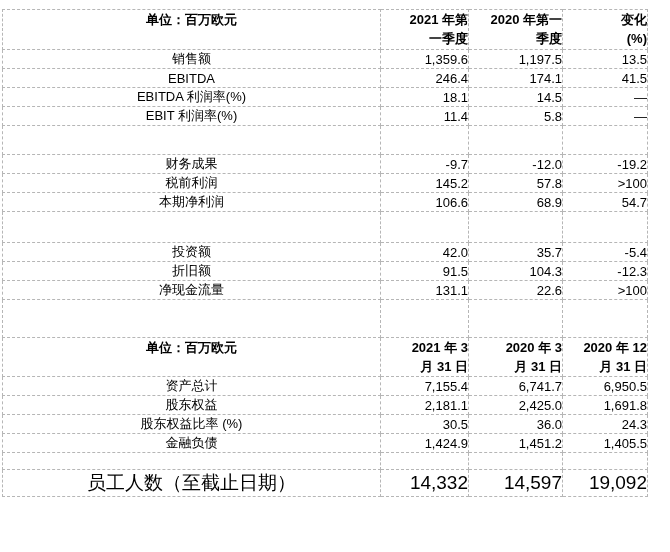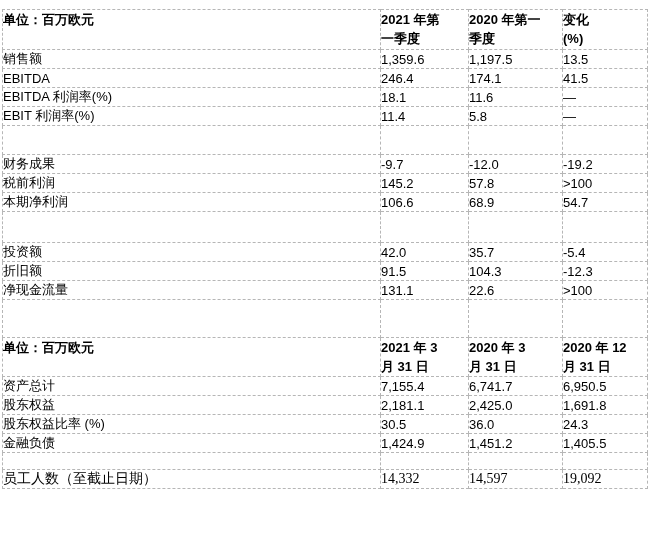--- a/index.html
+++ b/index.html
@@ -17,33 +17,33 @@
     margin: 9px 0 0 2px;
     font-family: "Liberation Sans", "DejaVu Sans", sans-serif;
     font-size: 13px;
     color: #000000;
   }
   table.fin td {
     border: 1px dashed #b6b6b6;
     padding: 0;
     overflow: hidden;
   }
-  .lbl  { text-align: left;  padding-left: 8px; vertical-align: middle; }
-  .num  { text-align: left; padding-right: 8px; vertical-align: middle; }
+  .lbl  { text-align: center;  padding-left: 8px; vertical-align: middle; }
+  .num  { text-align: right; padding-right: 8px; vertical-align: middle; }
   .c4   { padding-right: 5px; }
   .bold { font-weight: bold; }
   .pre  { white-space: pre-line; line-height: 19px; vertical-align: top; padding-top: 1px; }
   tr.hdr  { height: 40px; }
   tr.hdr2 { height: 38px; }
   tr.r    { height: 19px; margin-top: 36px; }
   tr.sp-a { height: 29px; }
   tr.sp-b { height: 31px; }
   tr.sp-c { height: 38px; }
   tr.sp-d { height: 17px; }
-  tr.emp  { height: 18px; font-size: 14px; font-family: Liberation Serif, serif; }
+  tr.emp  { height: 18px; font-size: 19px; }
 </style>
 </head>
 <body>
 
 <table class="fin">
   <colgroup>
     <col style="width:378px">
       <col style="width:88px">
       <col style="width:94px">
       <col style="width:85px">
@@ -68,21 +68,21 @@
     </tr>
     <tr class="r">
       <td class="lbl">EBITDA</td>
       <td class="num">246.4</td>
       <td class="num">174.1</td>
       <td class="num c4">41.5</td>
     </tr>
     <tr class="r">
       <td class="lbl">EBITDA 利润率(%)</td>
       <td class="num">18.1</td>
-      <td class="num">11.6</td>
+      <td class="num">14.5</td>
       <td class="num c4">—</td>
     </tr>
     <tr class="r">
       <td class="lbl">EBIT 利润率(%)</td>
       <td class="num">11.4</td>
       <td class="num">5.8</td>
       <td class="num c4">—</td>
     </tr>
 
     <tr class="sp-a">

